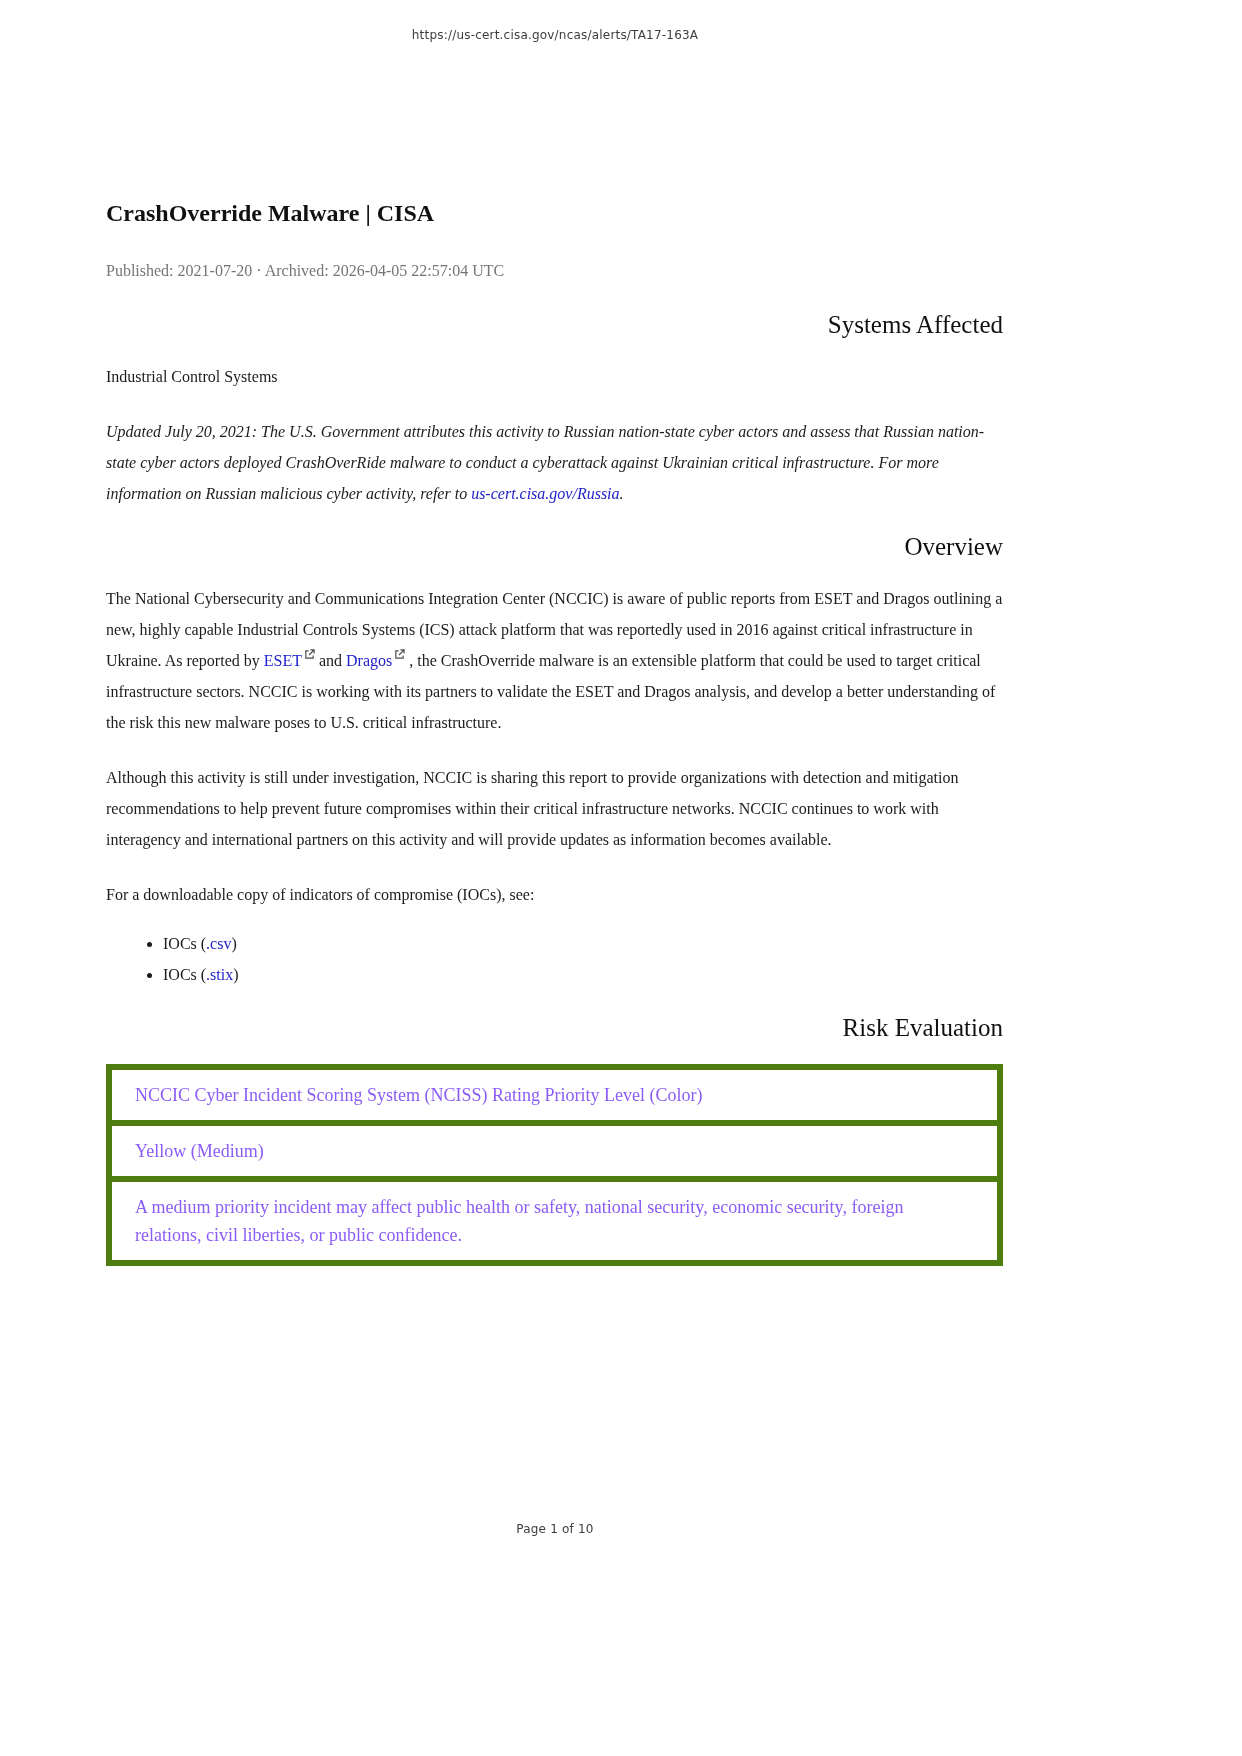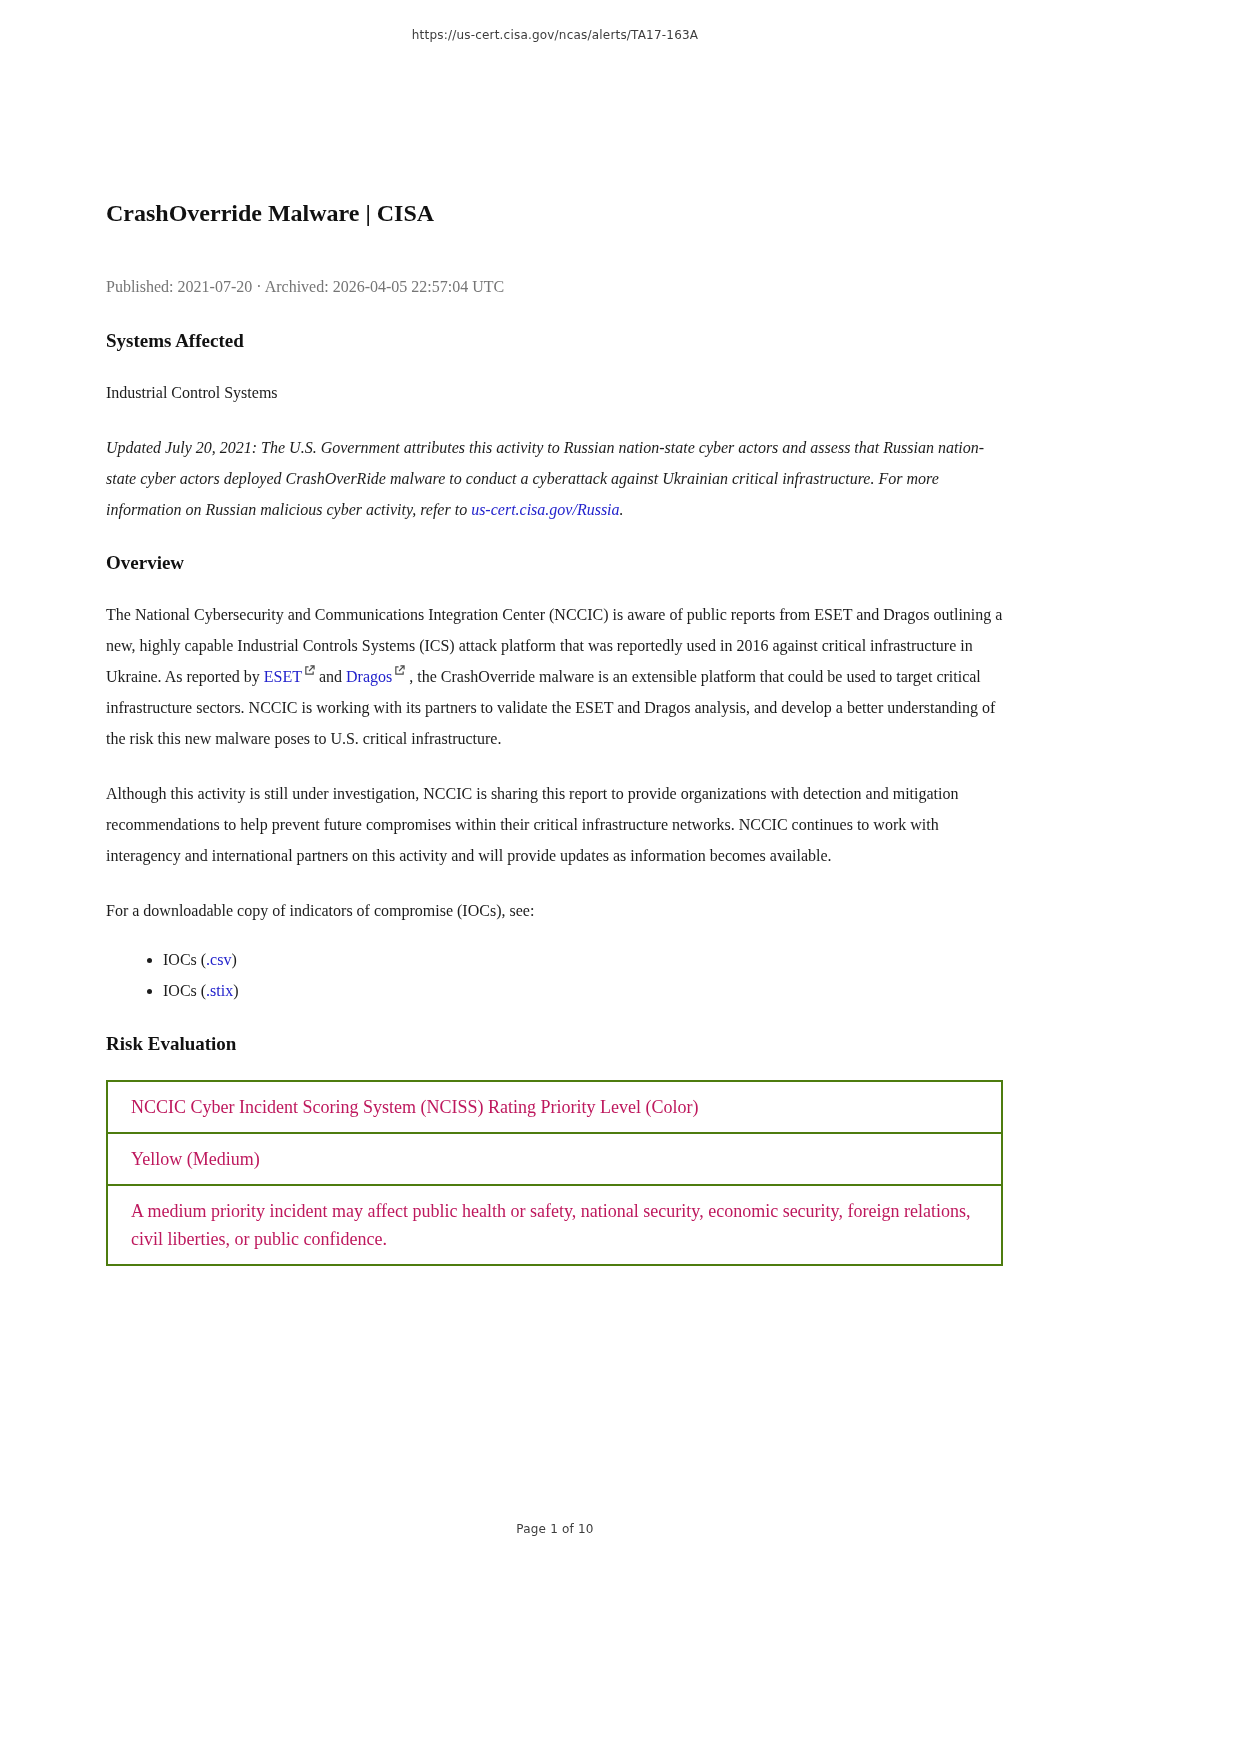--- a/index.html
+++ b/index.html
@@ -33,30 +33,31 @@
     width: 897px;
   }
   h1.title {
     margin-top: 194px;
     font-size: 24px;
     line-height: 38px;
     font-weight: 700;
     color: #111111;
   }
   p.meta {
-    margin-top: 44px;
+    margin-top: 28px;
     font-size: 16px;
     line-height: 21px;
     color: #757575;
   }
   h2.section-heading {
-    font-size: 19px;
+    font-size: 25px;
     line-height: 24px;
-    font-weight: 700;
+    font-weight: 400;
     color: #111111;
+    text-align: right;
   }
   .content p.body, .content li {
     font-size: 16px;
     line-height: 31px;
     color: #1c1c1c;
   }
   p.italic { font-style: italic; }
   .mt20 { margin-top: 20px; }
   .mt24 { margin-top: 24px; }
   .mt26 { margin-top: 26px; }
@@ -77,25 +78,25 @@
     margin-left: 2px;
     vertical-align: 6px;
     color: #4a4a4a;
   }
   table.risk {
     margin-top: 24px;
     width: 100%;
     border-collapse: collapse;
   }
   table.risk td {
-    border: 2px solid #4d7c0f;
+    border: 6px solid #4d7c0f;
     padding: 11px 23px;
     font-size: 18px;
     line-height: 28px;
-    color: #be185d;
+    color: #8b5cf6;
     vertical-align: middle;
   }
 </style>
 </head>
 <body>
 
 <div class="page">
 
   <div class="print-hf print-header">https://us-cert.cisa.gov/ncas/alerts/TA17-163A</div>
 

